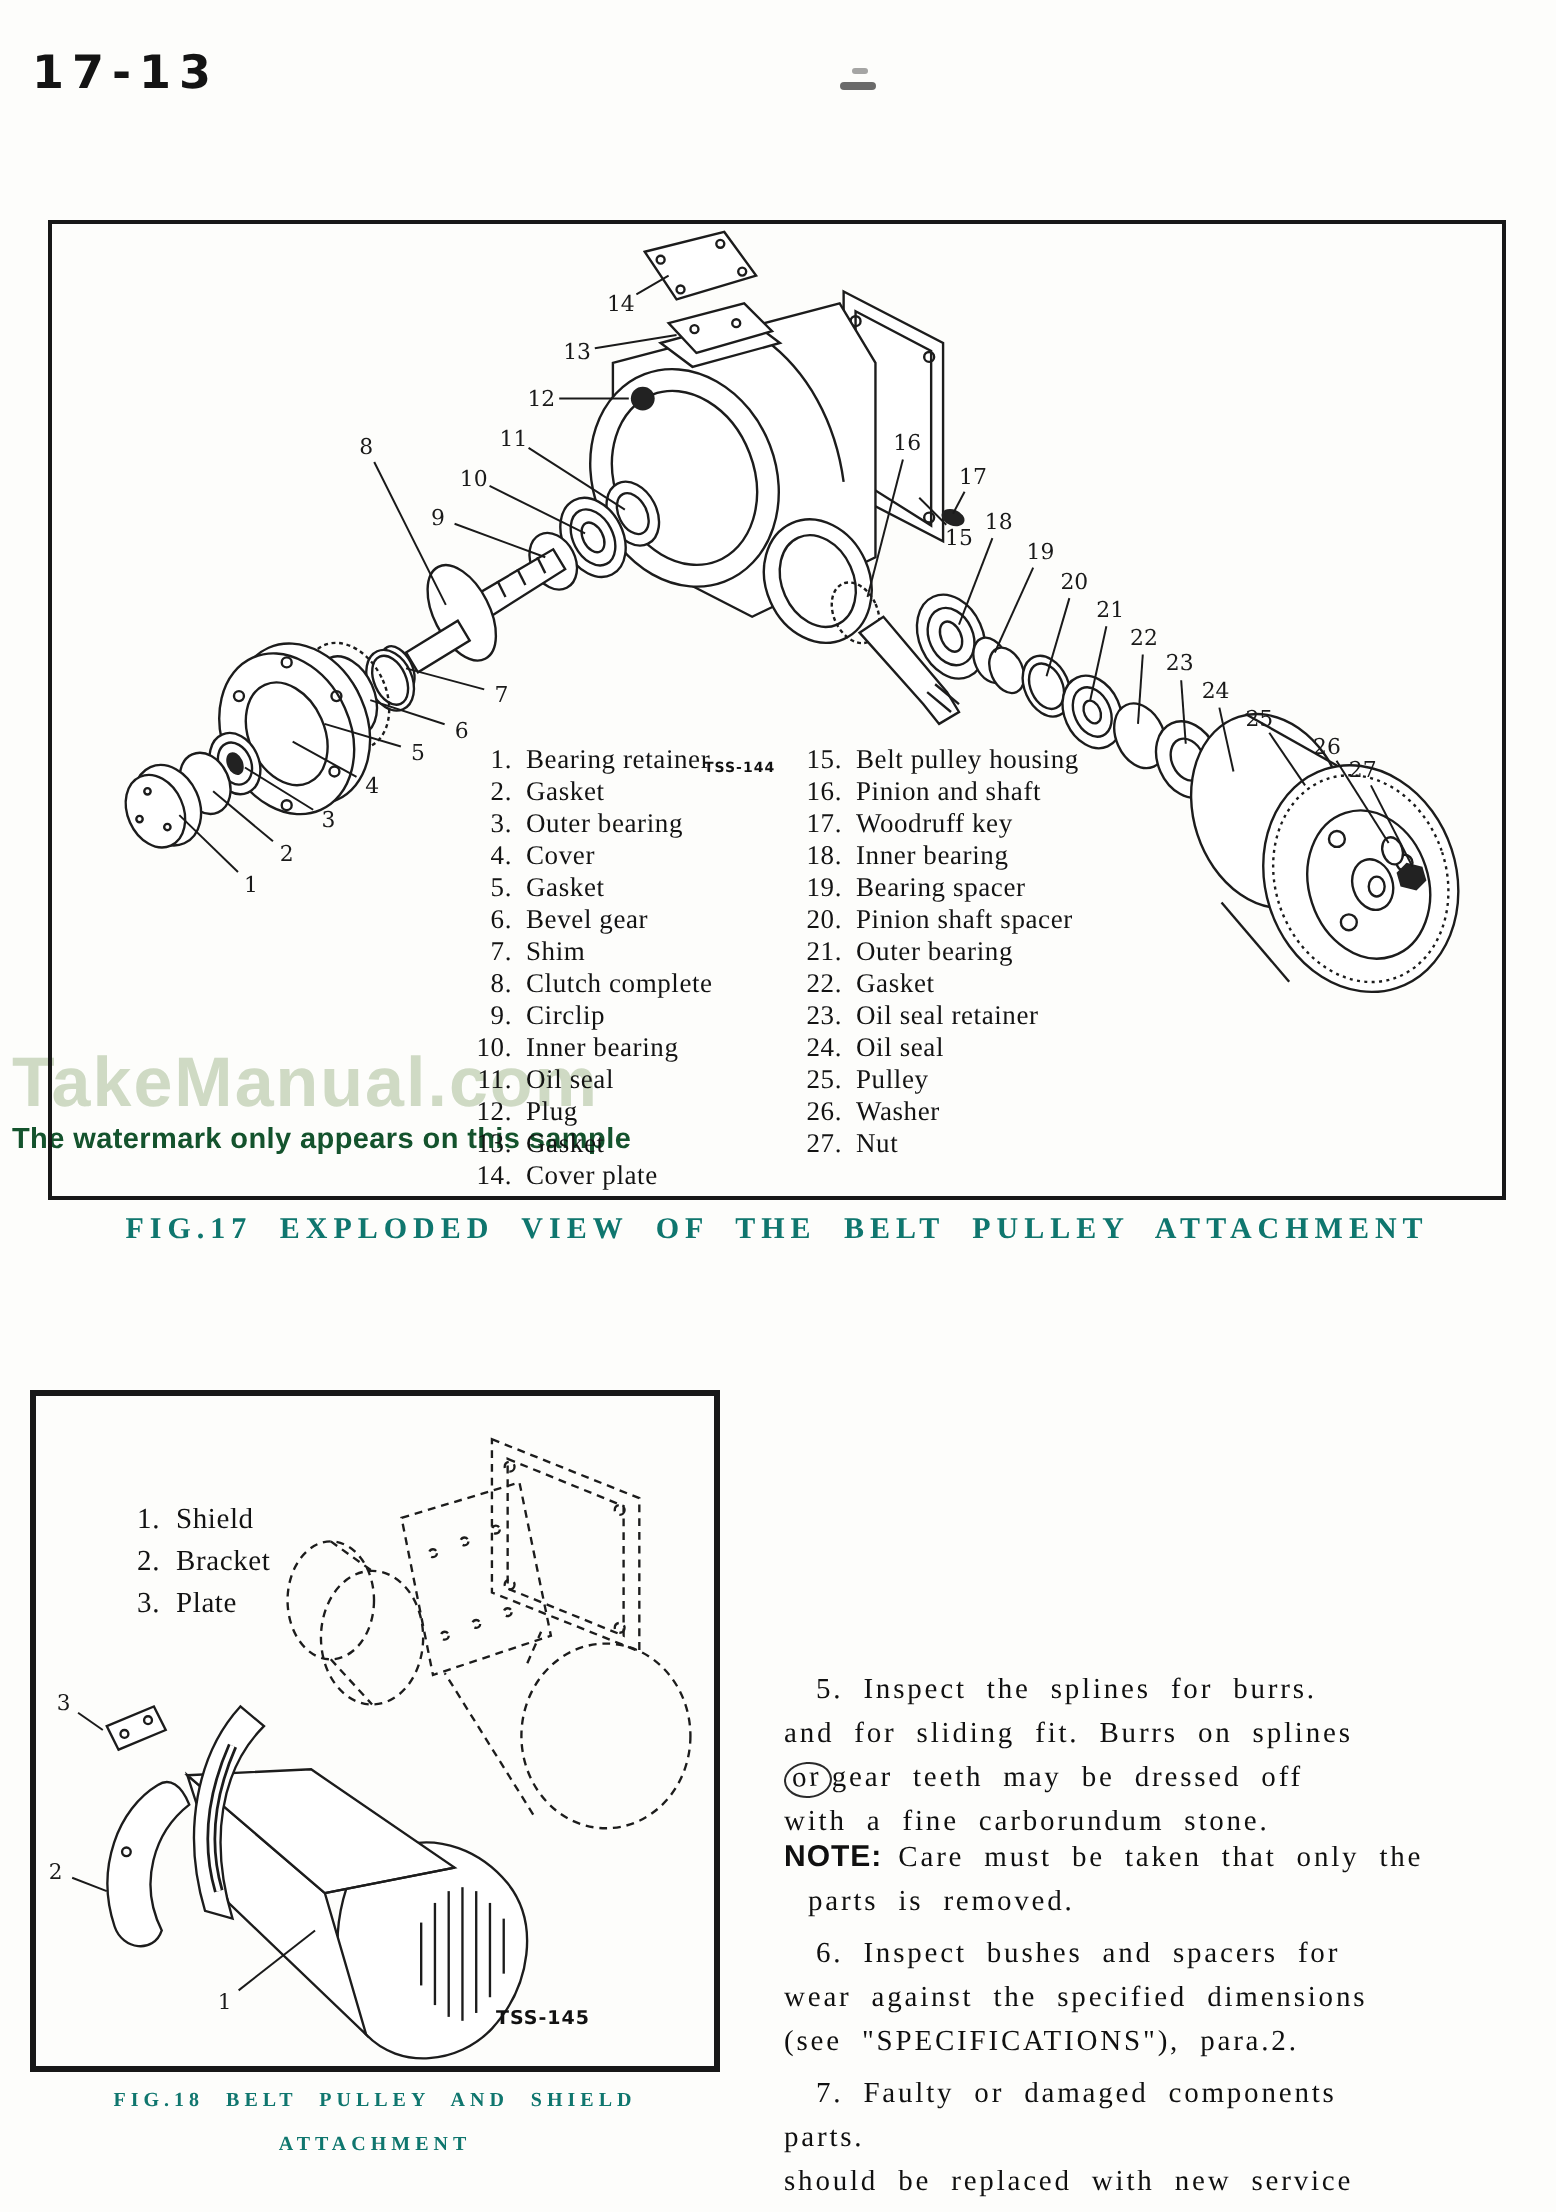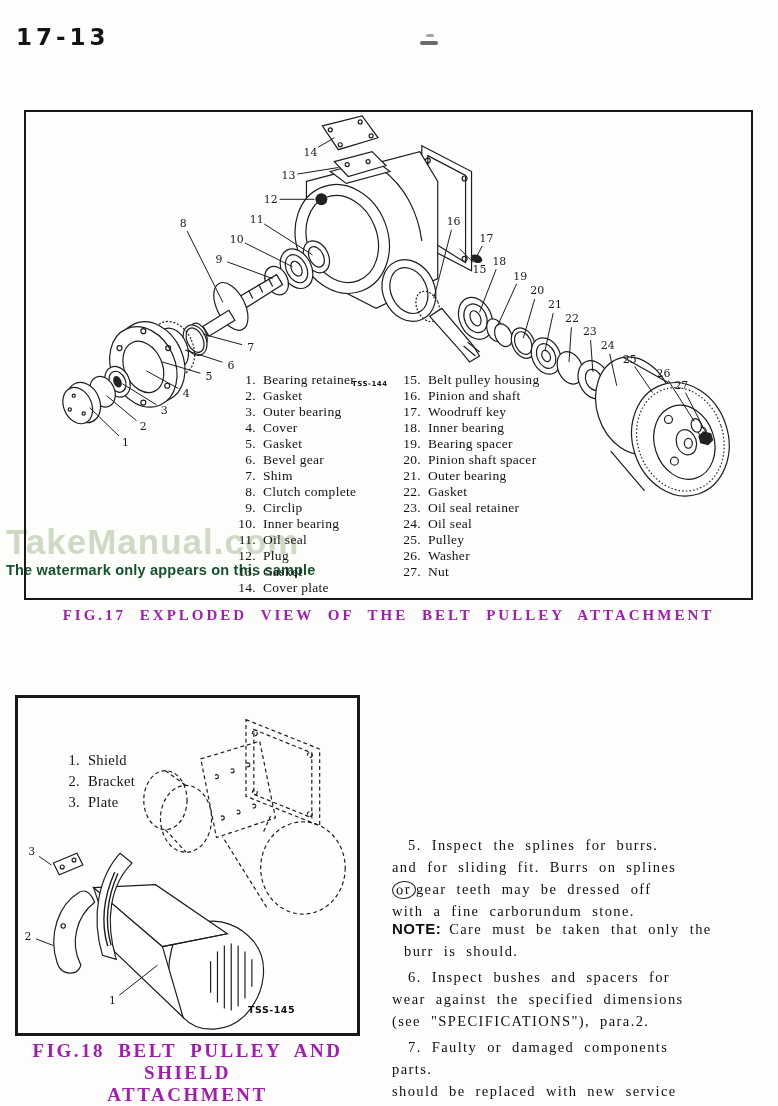--- a/index.html
+++ b/index.html
@@ -36,23 +36,23 @@
   #fig17-list-col2 { left:369px; top:260px; }
   .part-row { white-space:nowrap; }
   .part-row .pn { display:inline-block; width:26px; text-align:right; margin-right:7px; }
   #fig18-list { left:40px; top:52px; font-size:14.5px; line-height:21px; }
   #fig18-list .pn { width:22px; margin-right:8px; }
 
   .drawing-code { position:absolute; z-index:2; font-family:"DejaVu Sans", sans-serif; font-weight:700; color:#111; }
   #fig17-code { left:352px; top:347px; font-size:7px; letter-spacing:.5px;margin-top:33px; }
   #fig18-code { left:248px; top:1004px; font-size:9.5px; letter-spacing:.5px; }
 
-  .caption { position:absolute; text-align:center; font-weight:600; color:#a21caf; z-index:2; }
+  .caption { position:absolute; text-align:center; font-weight:600; color:#0f766e; z-index:2; }
   #fig17-caption { left:24px; width:729px; top:607px; font-size:15px; letter-spacing:3px; word-spacing:7px; }
-  #fig18-caption { left:15px; width:345px; top:1040px; font-size:19px; letter-spacing:2.5px; word-spacing:6px; line-height:22px; }
+  #fig18-caption { left:15px; width:345px; top:1040px; font-size:10px; letter-spacing:2.5px; word-spacing:6px; line-height:22px; }
 
   .steps { position:absolute; left:392px; width:386px; z-index:2; font-size:14.5px; line-height:22px;
     letter-spacing:1.4px; word-spacing:5px; color:#101010; }
   #step5 { top:834px; }
   #note  { top:918px; }
   #step6 { top:966px; }
   #step7 { top:1036px; }
   .indent { padding-left:16px; }
   .circled { display:inline-block; border:1.6px solid #2a2a2a; border-radius:50%; padding:0 4px 1px 3px;
     transform:rotate(-4deg); line-height:15px; }
@@ -431,21 +431,21 @@
 
 <div class="steps" id="step5">
   <div class="indent">5. Inspect the splines for burrs.</div>
   <div>and for sliding fit. Burrs on splines</div>
   <div><span class="circled">or</span><span>gear teeth may be dressed off</span></div>
   <div>with a fine carborundum stone.</div>
 </div>
 
 <div class="steps" id="note">
   <div><span class="note-label">NOTE:</span><span>Care must be taken that only the</span></div>
-  <div class="note-line2">burr is should.</div>
+  <div class="note-line2">parts is removed.</div>
 </div>
 
 <div class="steps" id="step6">
   <div class="indent">6. Inspect bushes and spacers for</div>
   <div>wear against the specified dimensions</div>
   <div>(see "SPECIFICATIONS"), para.2.</div>
 </div>
 
 <div class="steps" id="step7">
   <div class="indent">7. Faulty or damaged components</div>

